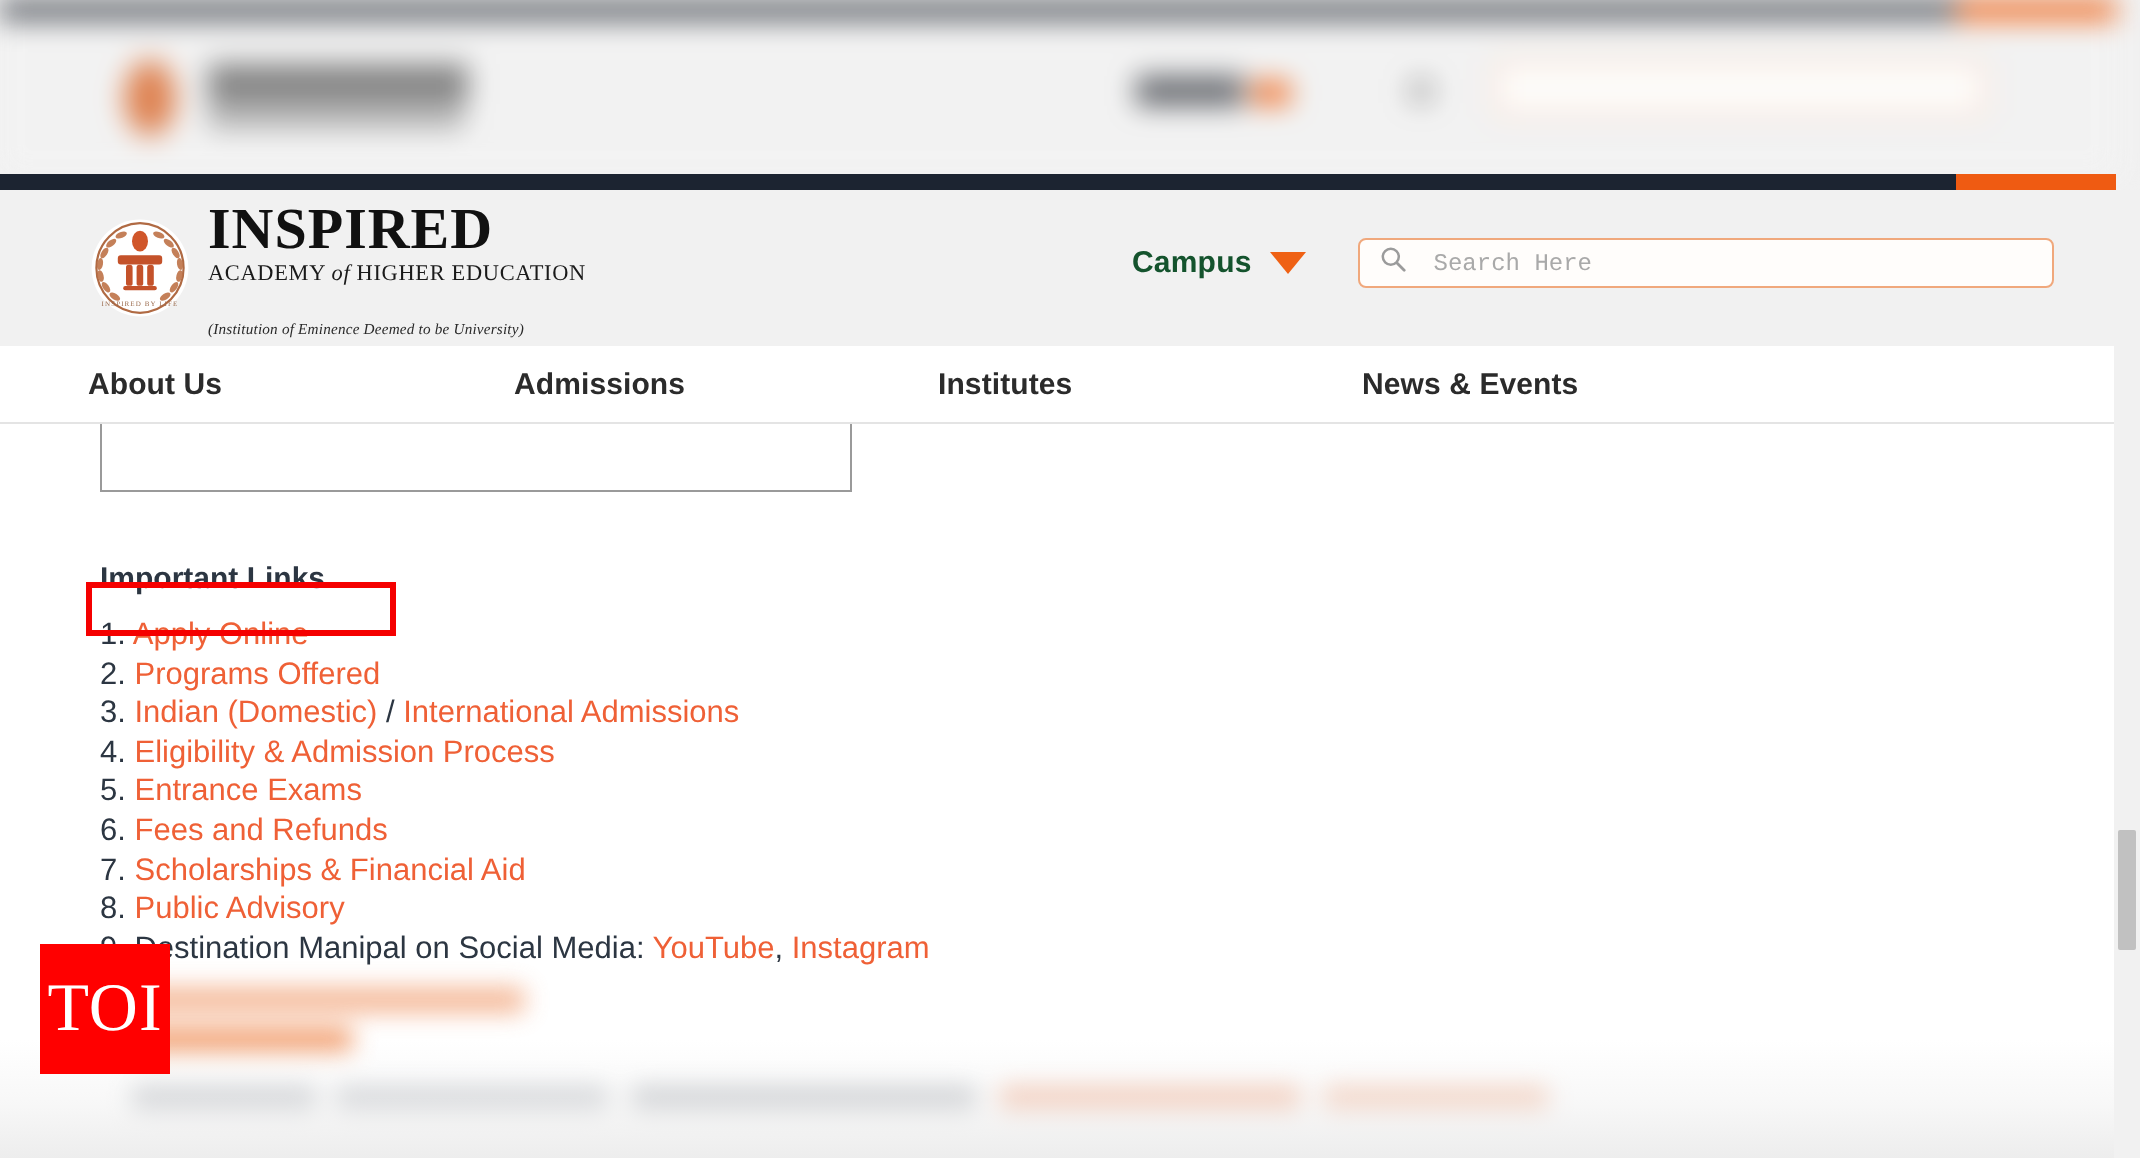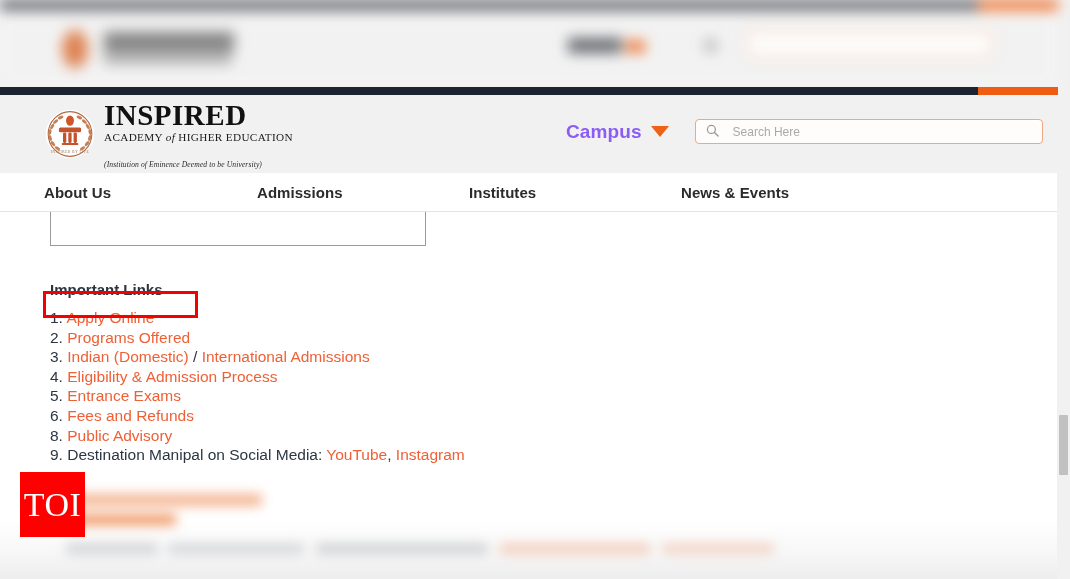--- a/index.html
+++ b/index.html
@@ -171,23 +171,23 @@
     display: flex;
     align-items: center;
   }
   .campus-dd {
     display: flex;
     align-items: center;
     gap: 9px;
     cursor: pointer;
   }
   .campus-label {
-    font-size: 19px;
+    font-size: 15px;
     font-weight: 700;
-    color: #8b5cf6;
+    color: #14532d;
     letter-spacing: 0.1px;
   }
   .caret-down {
     width: 0; height: 0;
     border-left: 9px solid transparent;
     border-right: 9px solid transparent;
     border-top: 11px solid #ef6114;
   }
   .search-wrap {
     margin-left: 26px;
@@ -199,21 +199,21 @@
     display: flex;
     align-items: center;
     padding: 0 10px;
     gap: 14px;
   }
   .search-icon { flex: none; display: block; }
   .search-input {
     border: none;
     outline: none;
     background: transparent;
-    font-family: Liberation Sans, sans-serif;
+    font-family: Liberation Mono, monospace;
     font-size: 12px;
     color: #701a75;
     width: 100%;
     padding: 0;
   }
   .search-input::placeholder { color: #a9a9a9; }
 
   
   .main-nav {
     height: 39px;
@@ -485,20 +485,21 @@
 
       <div class="important-links-heading">Important Links</div>
 
       <ol class="links-list" id="links-list">
           <li><span class="num">1. </span><a href="#">Apply Online</a></li>
           <li><span class="num">2. </span><a href="#">Programs Offered</a></li>
           <li><span class="num">3. </span><a href="#">Indian (Domestic)</a><span class="sep"> / </span><a href="#">International Admissions</a></li>
           <li><span class="num">4. </span><a href="#">Eligibility &amp; Admission Process</a></li>
           <li><span class="num">5. </span><a href="#">Entrance Exams</a></li>
           <li><span class="num">6. </span><a href="#">Fees and Refunds</a></li>
+          <li><span class="num">7. </span><a href="#">Scholarships &amp; Financial Aid</a></li>
           <li><span class="num">8. </span><a href="#">Public Advisory</a></li>
           <li><span class="num">9. </span><span class="sep">Destination Manipal on Social Media: </span><a href="#">YouTube</a><span class="sep">, </span><a href="#">Instagram</a></li>
         </ol>
 
       <div class="blur-lower">
         <div class="bl-line bl-o1"></div>
         <div class="bl-line bl-o2"></div>
         <div class="bl-line bl-g1"></div>
         <div class="bl-line bl-g2"></div>
         <div class="bl-line bl-g3"></div>

